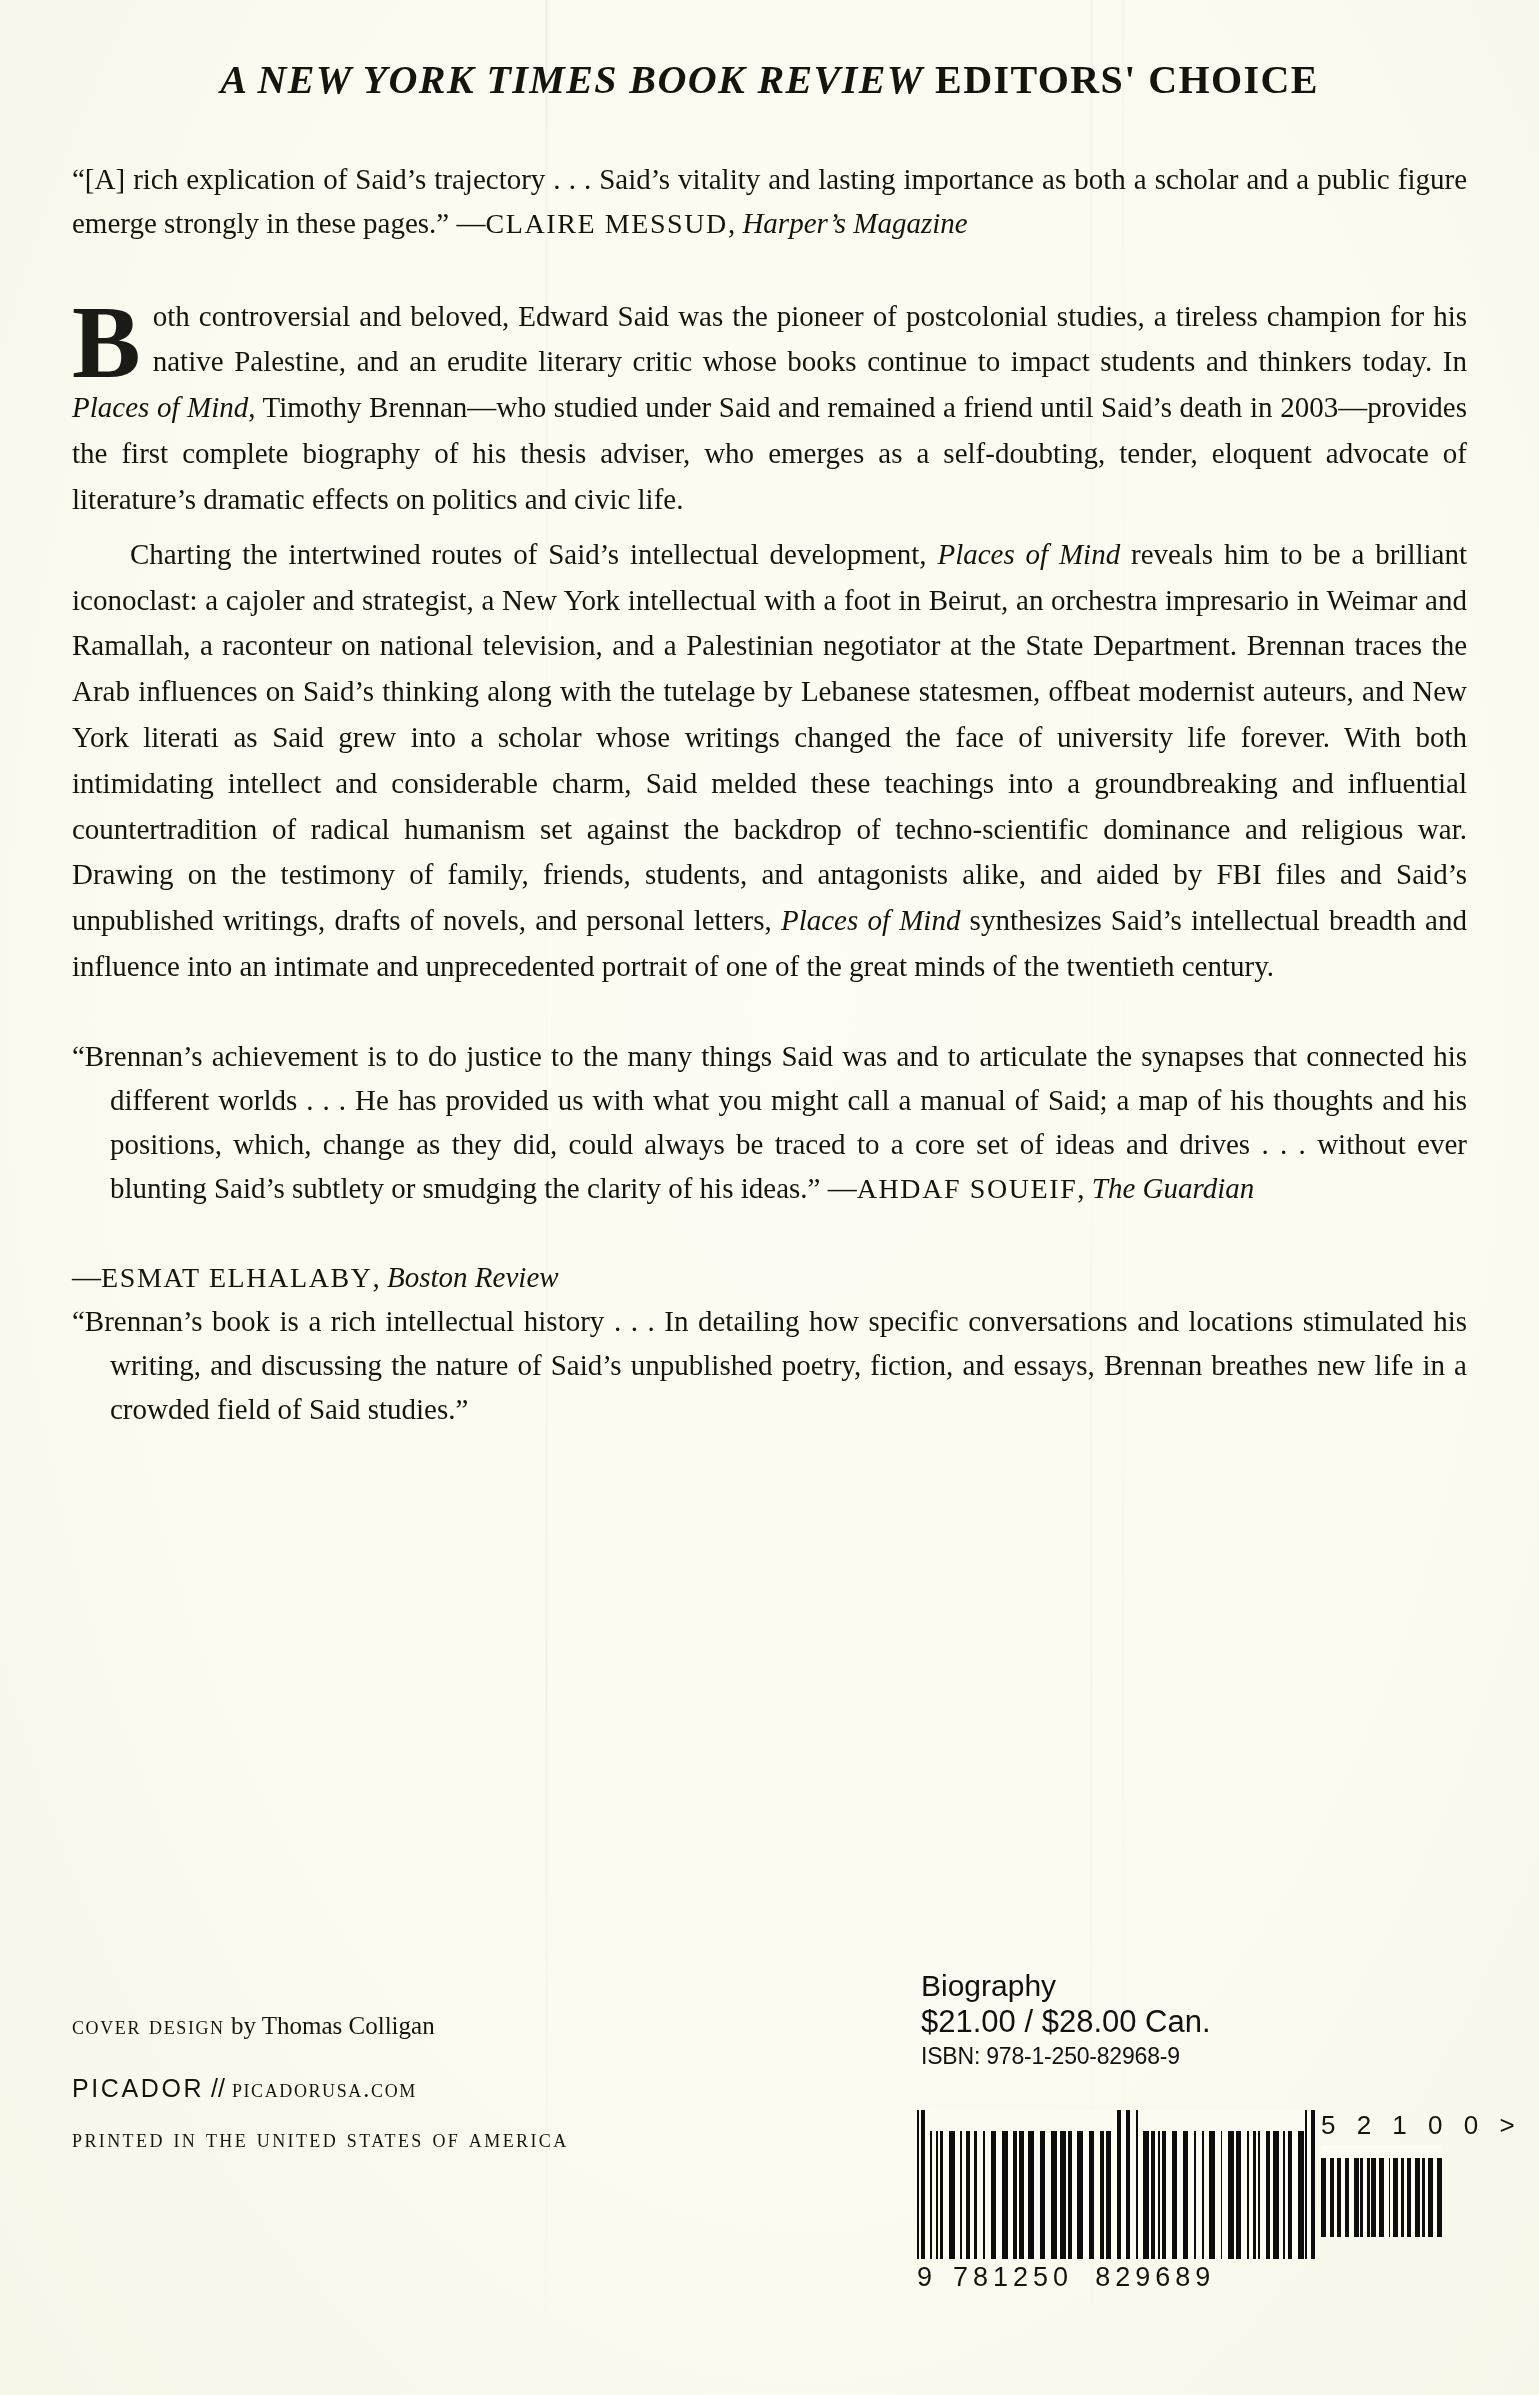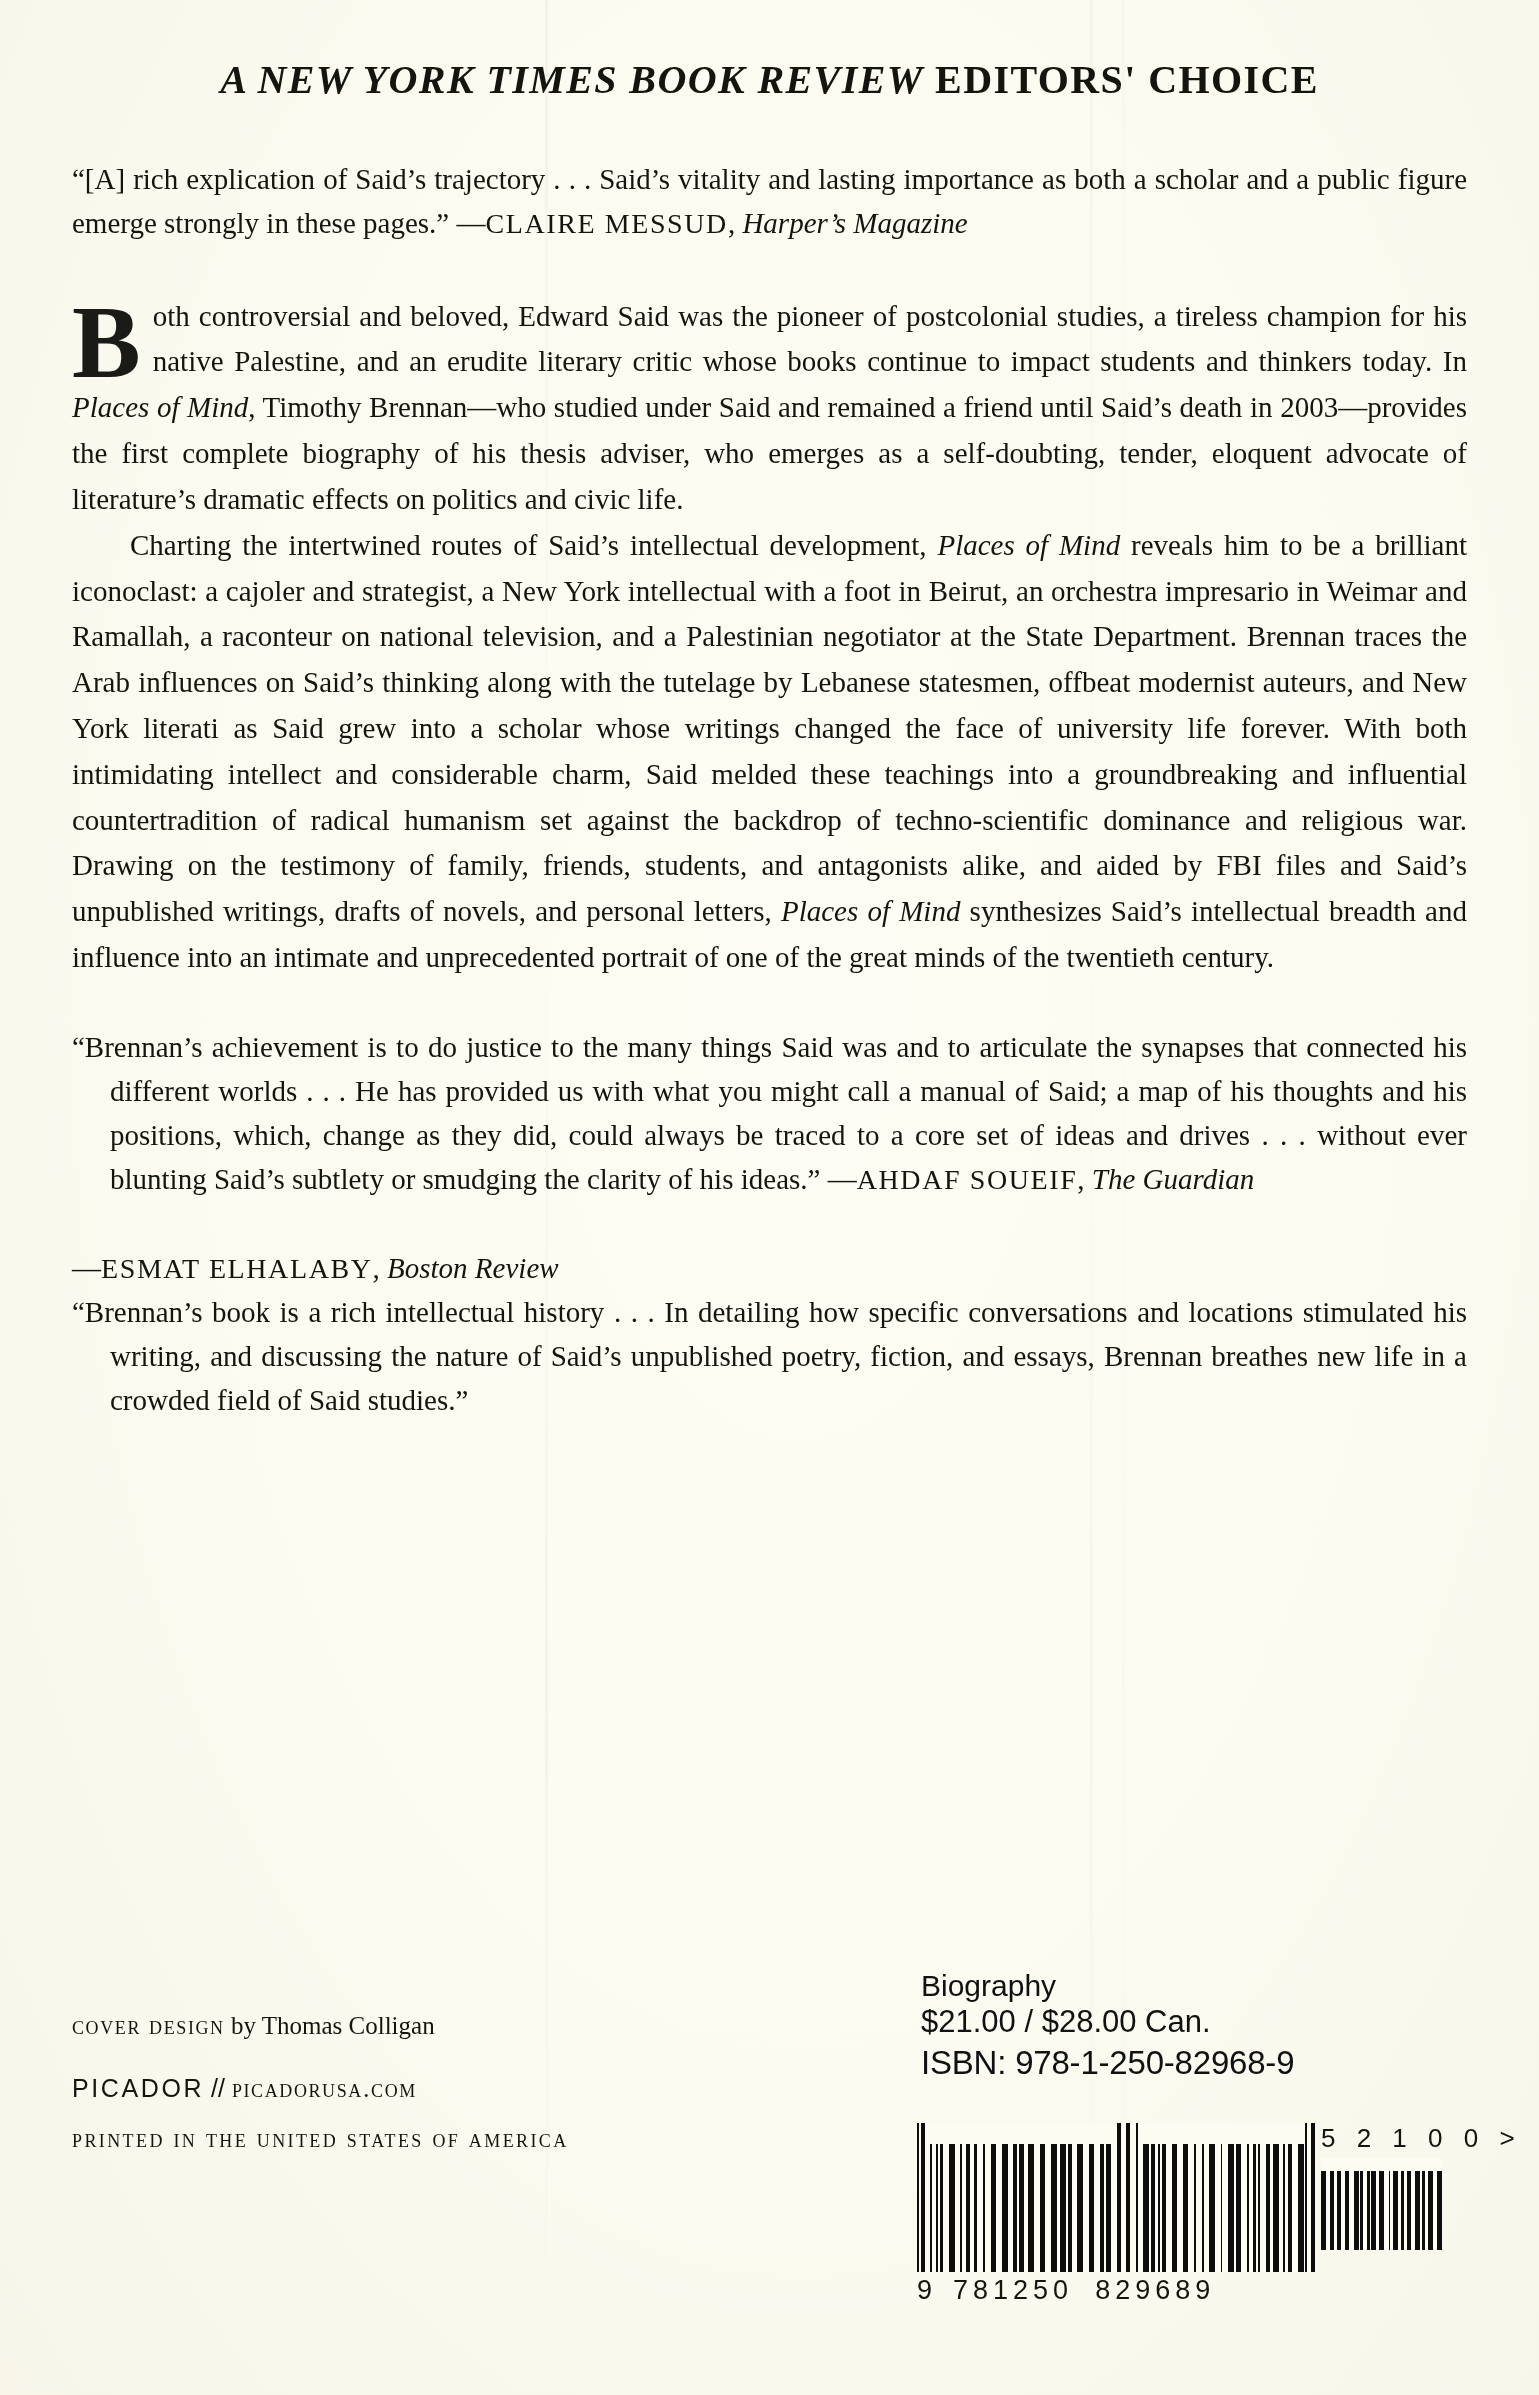--- a/index.html
+++ b/index.html
@@ -85,20 +85,21 @@
 
   .para {
     font-size: 29px;
     line-height: 1.58;
     text-align: justify;
     margin: 0;
     text-indent: 0;
   }
   .para.indented {
     text-indent: 58px;
+    margin-top: 9px;
   }
 
   
   .dropcap-para {
     position: relative;
     min-height: 107px;
   }
   .dropcap {
     float: left;
     font-size: 103px;
@@ -180,21 +181,21 @@
     top: 0;
     width: 557px;
   }
   .meta {
     font-family: "Liberation Sans", "DejaVu Sans", sans-serif;
     color: #111;
     margin-left: 10px;
   }
   .meta .genre { font-size: 30px; line-height: 1.18; }
   .meta .price { font-size: 31px; line-height: 1.2; }
-  .meta .isbn  { font-size: 33px; line-height: 1.35; letter-spacing: -0.2px; }
+  .meta .isbn  { font-size: 23px; line-height: 1.35; letter-spacing: -0.2px; }
 
   .barcodes {
     position: relative;
     margin-top: 10px;
     height: 261px;
   }
 
   .ean-main {
     position: absolute;
     left: 6px;

